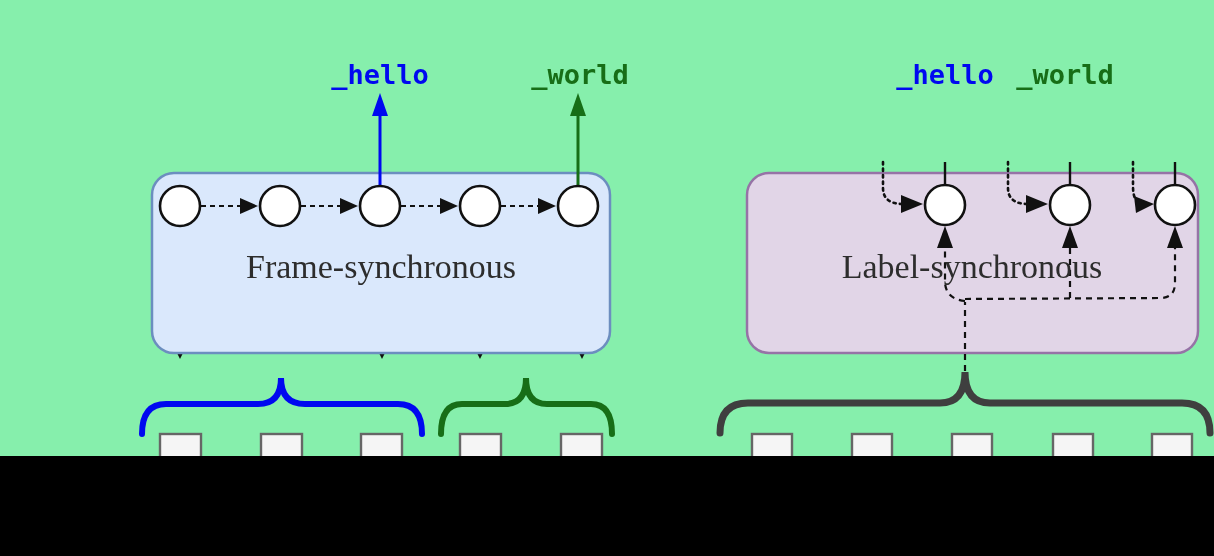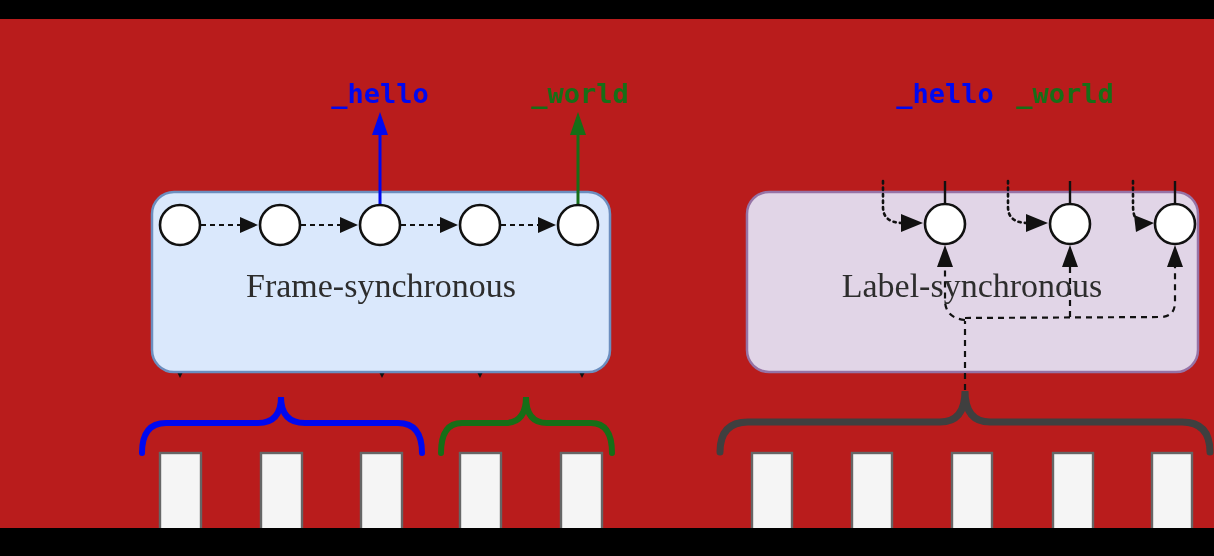--- a/index.html
+++ b/index.html
@@ -1,22 +1,21 @@
 <!DOCTYPE html>
 <html><head>
 <meta charset="utf-8">
 <style>
   html,body{margin:0;padding:0;background:#000;}
   #stage{
     position:relative;
-    width:1214px;height:509px;
-    background:#b91c1c;
+    width:1214px;height:456px;
+    background:#86efac;
     font-family:"Liberation Serif", serif;
     overflow:hidden;
-    margin-top:19px;
   }
   svg{display:block;}
   text.output-label{
     font-family:"DejaVu Sans Mono", monospace;
     font-weight:bold;
     font-size:27px;
   }
   text.box-title{
     font-family:"Liberation Serif", serif;
     font-size:34px;

